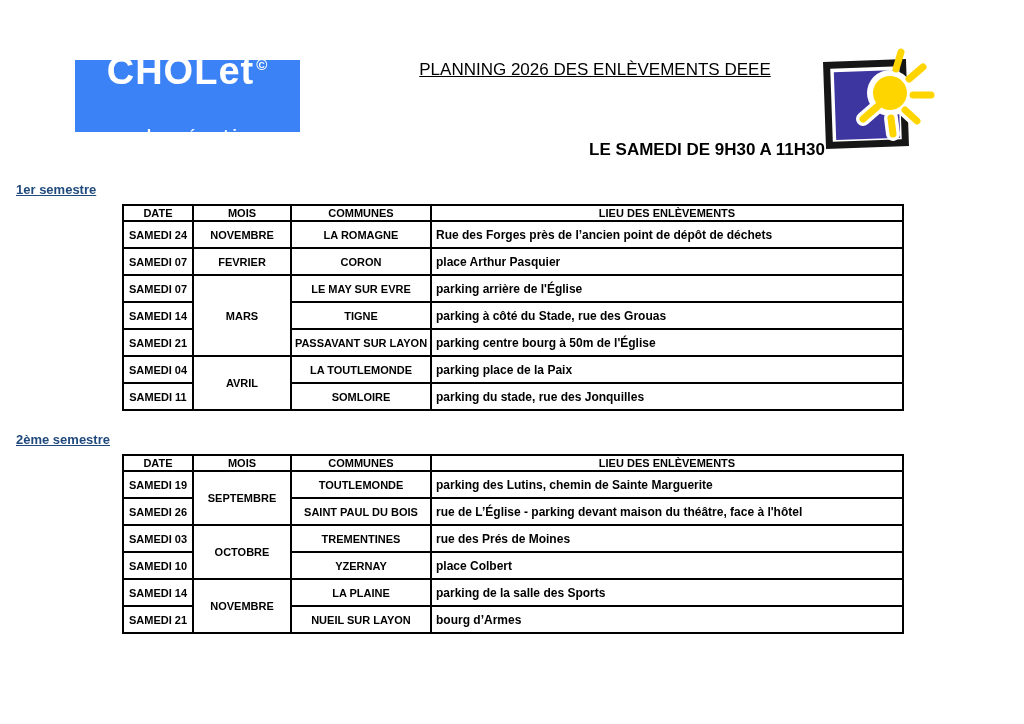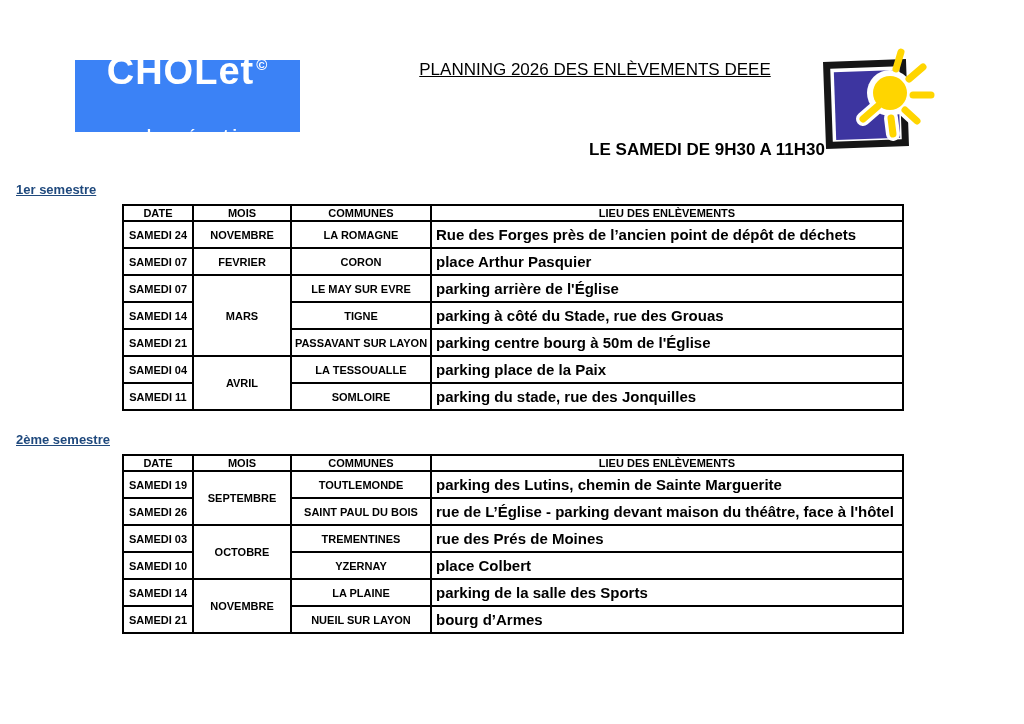--- a/index.html
+++ b/index.html
@@ -63,21 +63,21 @@
     font-weight:bold;
     overflow:hidden; white-space:nowrap;
   }
   table.sched th {
     height:14px; font-size:11px; text-align:center; padding:0; line-height:14px;
   }
   table.sched td {
     height:25px; font-size:11px; text-align:center; padding:0;border-radius:12px;
   }
   table.sched td.lieu {
-    text-align:left; padding-left:4px; font-size:15px;
+    text-align:left; padding-left:4px; font-size:12px;
   }
 </style>
 </head>
 <body>
 
 <div class="page">
 
   <div class="logo" id="cholet-logo" style="background: #3b82f6;">
     <div class="logo-line1"><span>CHOLet</span><span class="logo-c">©</span></div>
     <div class="logo-line2">agglomération</div>
@@ -151,21 +151,21 @@
           <td class="lieu">parking à côté du Stade, rue des Grouas</td>
         </tr>
         <tr>
           <td>SAMEDI 21</td>
           <td>PASSAVANT SUR LAYON</td>
           <td class="lieu">parking centre bourg à 50m de l'Église</td>
         </tr>
         <tr>
           <td>SAMEDI 04</td>
           <td rowspan="2">AVRIL</td>
-          <td>LA TESSOUALLE</td>
+          <td>LA TOUTLEMONDE</td>
           <td class="lieu">parking place de la Paix</td>
         </tr>
         <tr>
           <td>SAMEDI 11</td>
           <td>SOMLOIRE</td>
           <td class="lieu">parking du stade, rue des Jonquilles</td>
         </tr>
       </tbody>
   </table>
 

